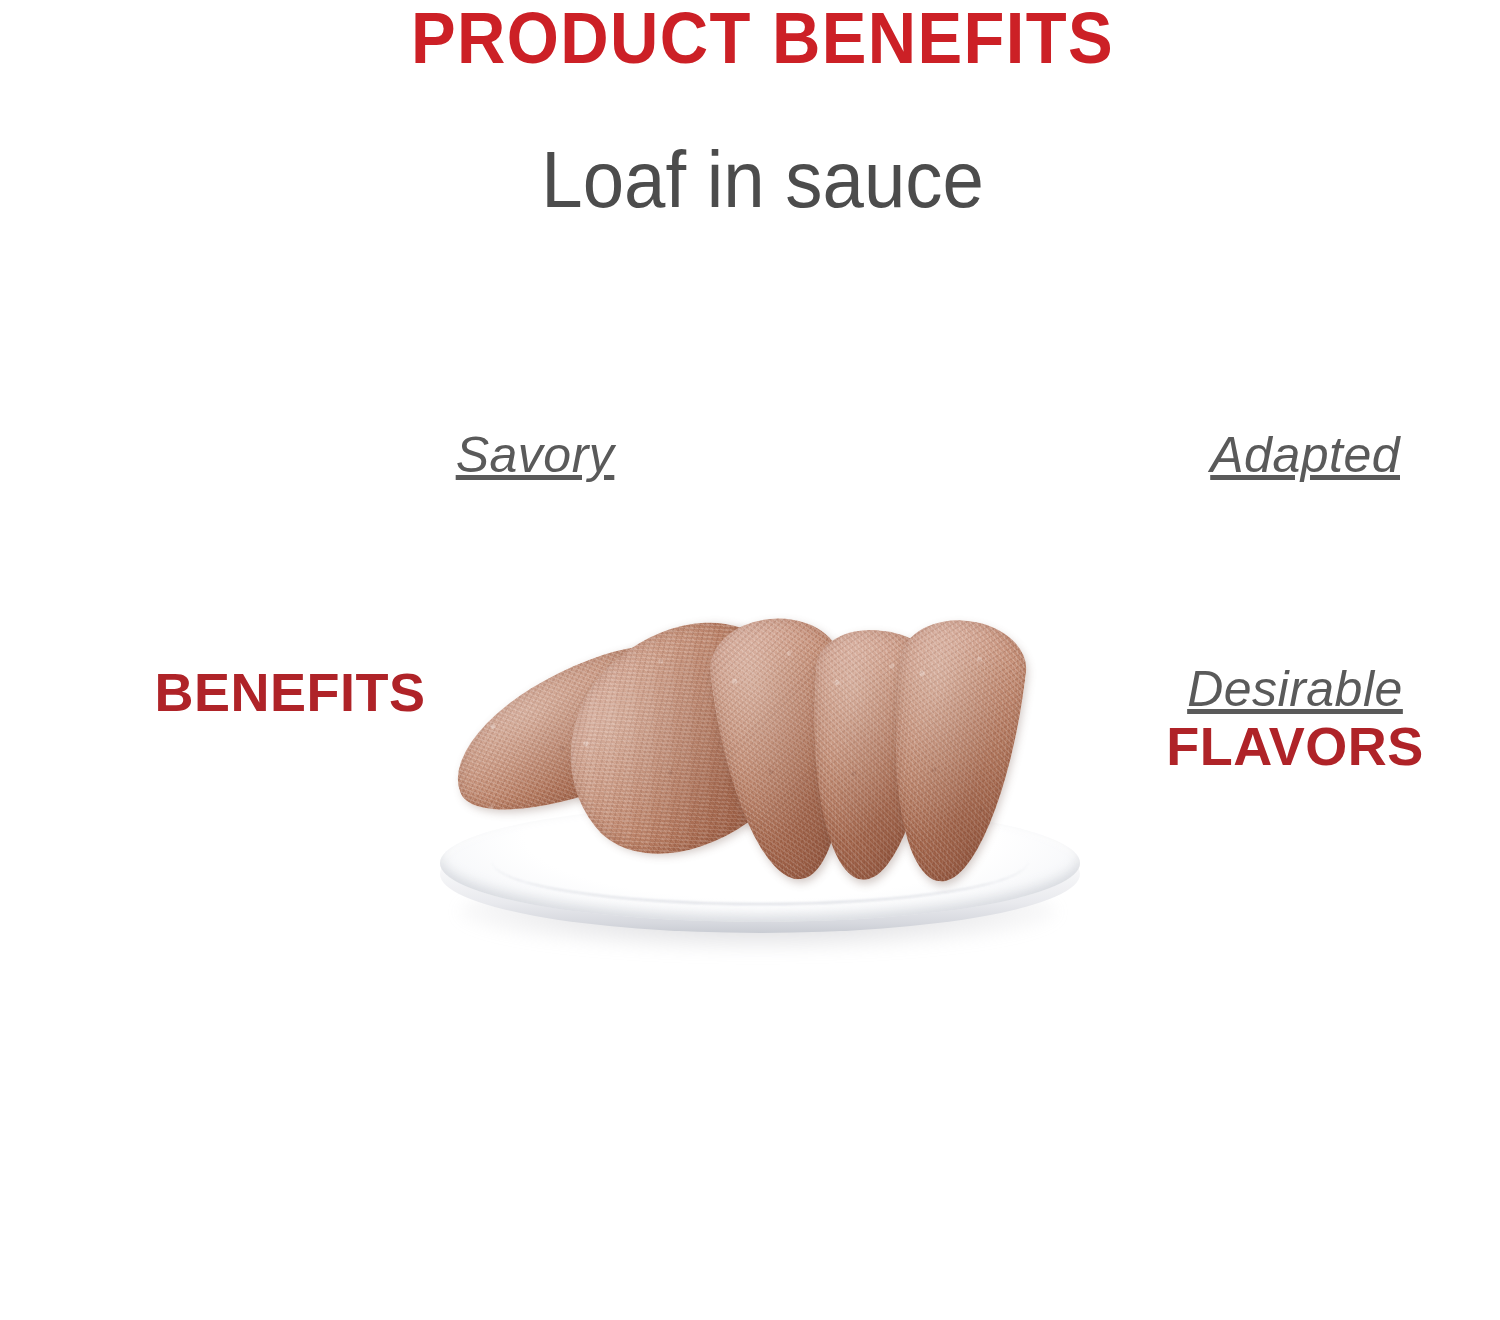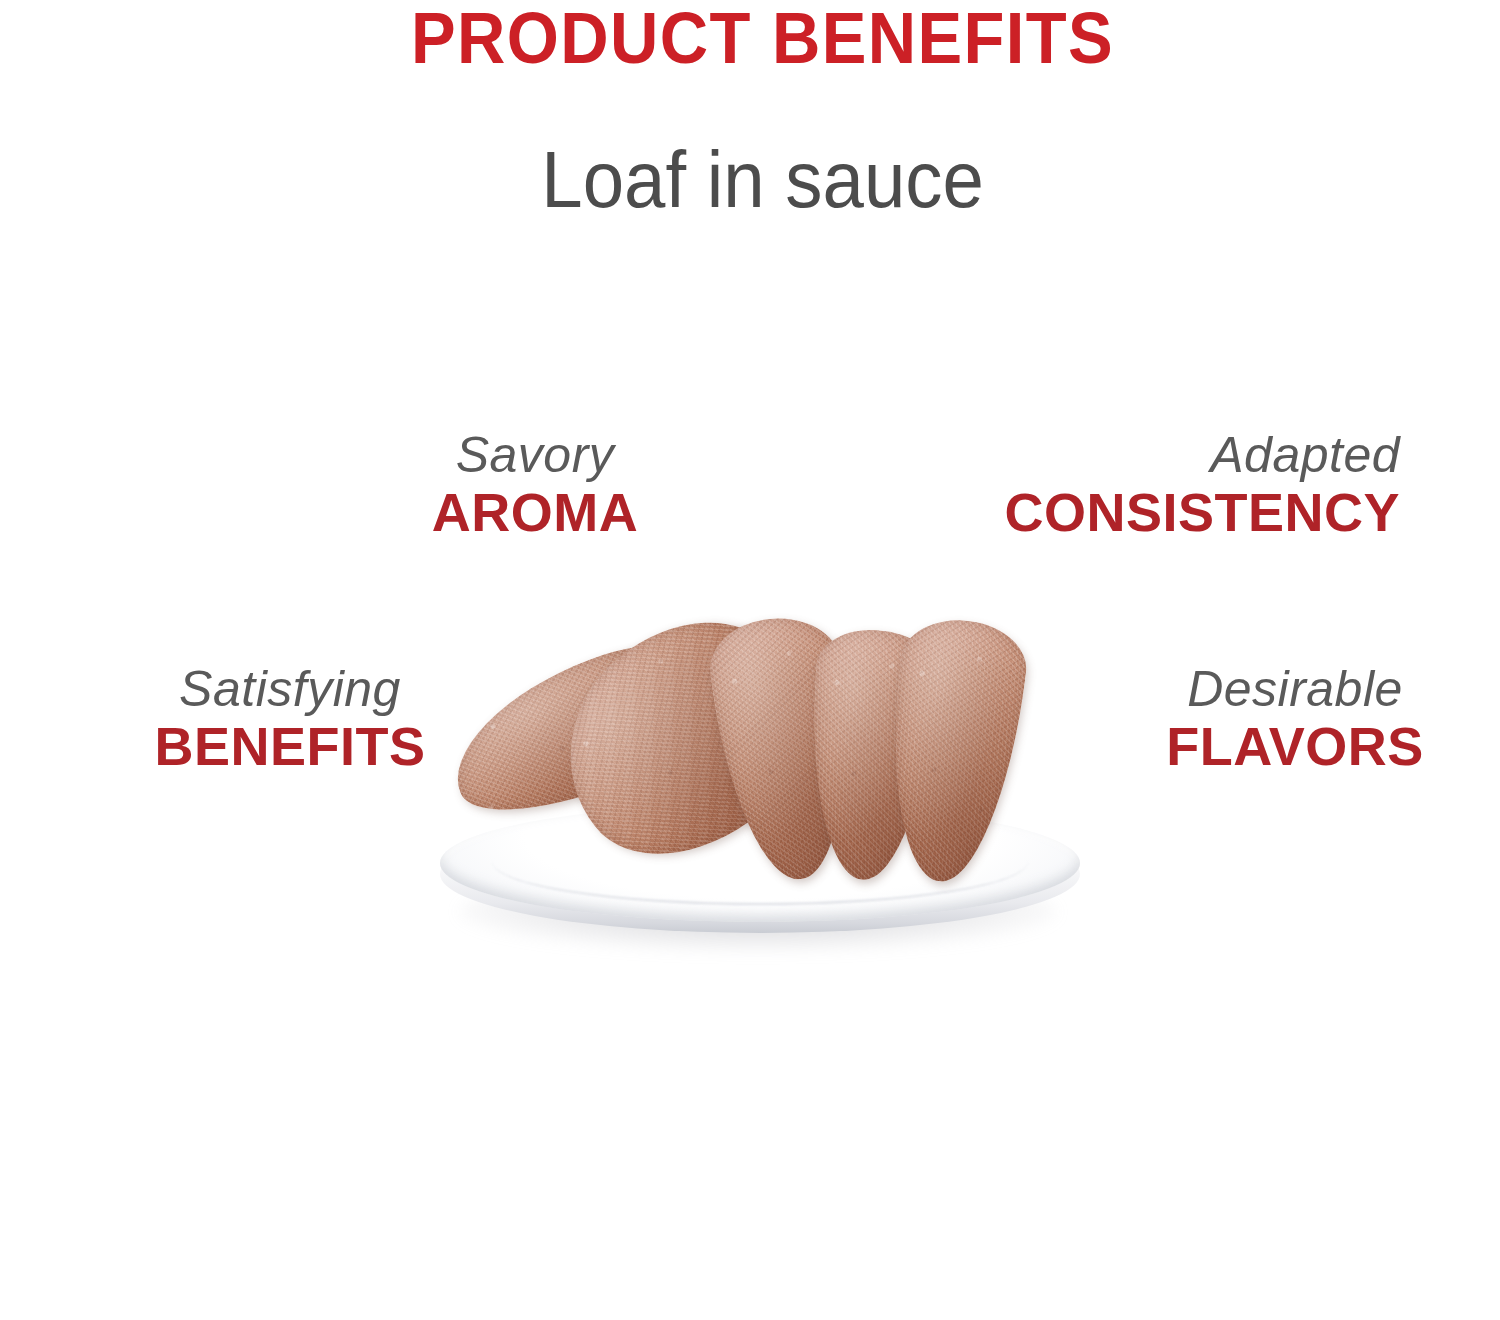--- a/index.html
+++ b/index.html
@@ -67,20 +67,21 @@
   }
   .benefit .adj {
     display: block;
     font-family: "Liberation Sans", sans-serif;
     font-style: italic;
     font-weight: normal;
     font-size: 50px;
     color: #5A5A5A;
     line-height: 1.08;
     letter-spacing: 0.5px;
+    text-decoration: underline;
   }
   .benefit .noun {
     display: block;
     font-family: "Liberation Sans", sans-serif;
     font-weight: bold;
     font-size: 54px;
     color: #AF2328;
     line-height: 1.12;
     letter-spacing: 0.5px;
   }
@@ -230,30 +231,27 @@
 
 <div id="page">
 
   <div class="header-block">
     <div class="title-main">PRODUCT BENEFITS</div>
     <div class="title-sub">Loaf in sauce</div>
   </div>
 
   <div class="benefit" id="benefit-aroma">
     <span class="adj">Savory</span>
-    <span class="noun">AROMA</span>
   </div>
 
   <div class="benefit" id="benefit-consistency">
     <span class="adj">Adapted</span>
-    <span class="noun">CONSISTENCY</span>
   </div>
 
   <div class="benefit" id="benefit-texture">
-    <span class="adj">Satisfying</span>
     <span class="noun">BENEFITS</span>
   </div>
 
   <div class="benefit" id="benefit-flavors">
     <span class="adj">Desirable</span>
     <span class="noun">FLAVORS</span>
   </div>
 
   <div id="food-photo">
     <div class="plate-shadow"></div>

